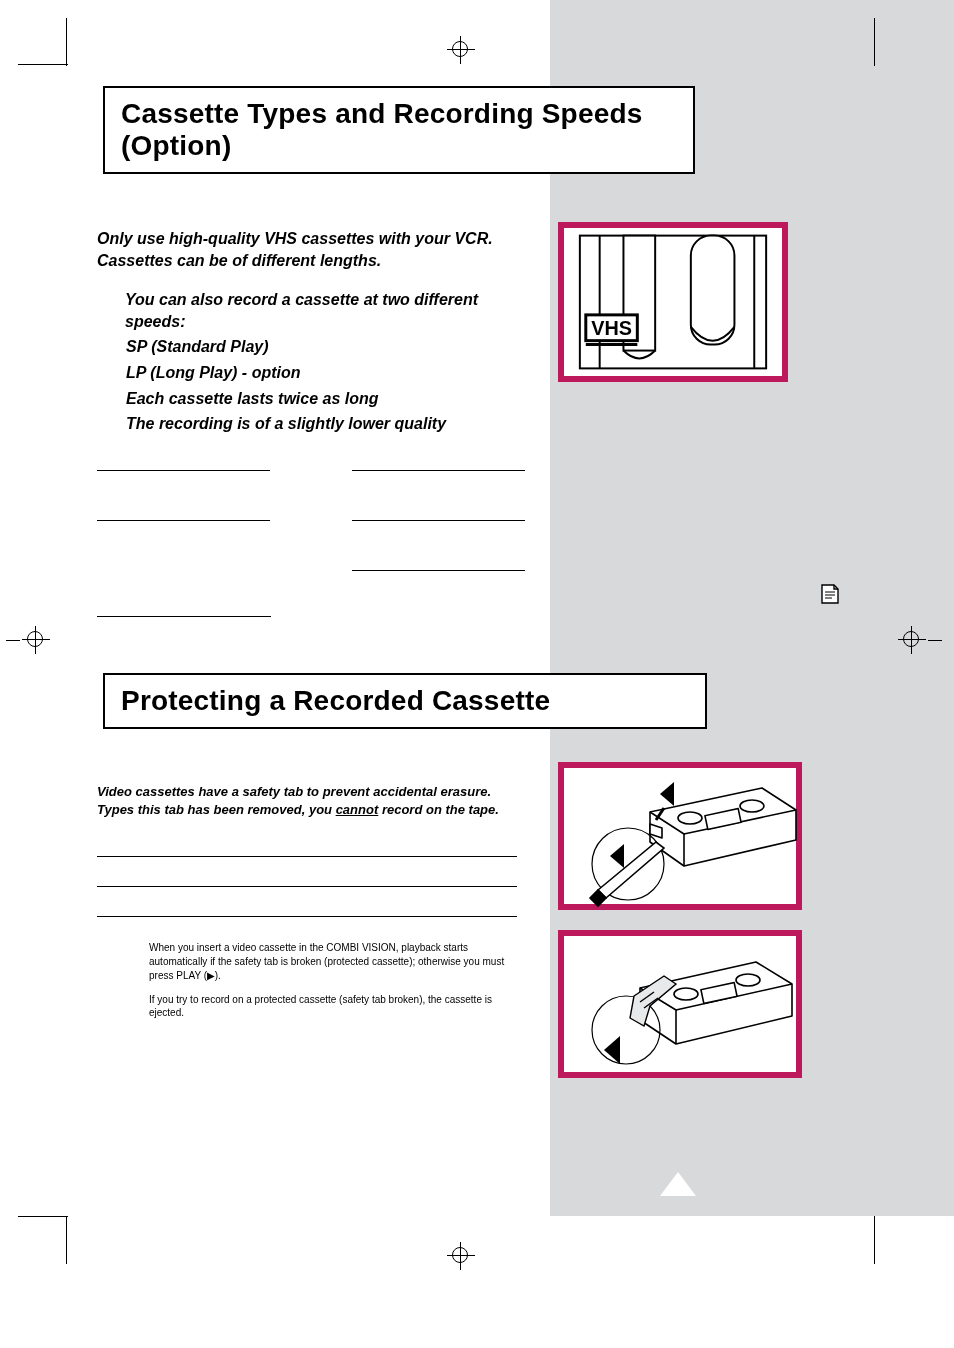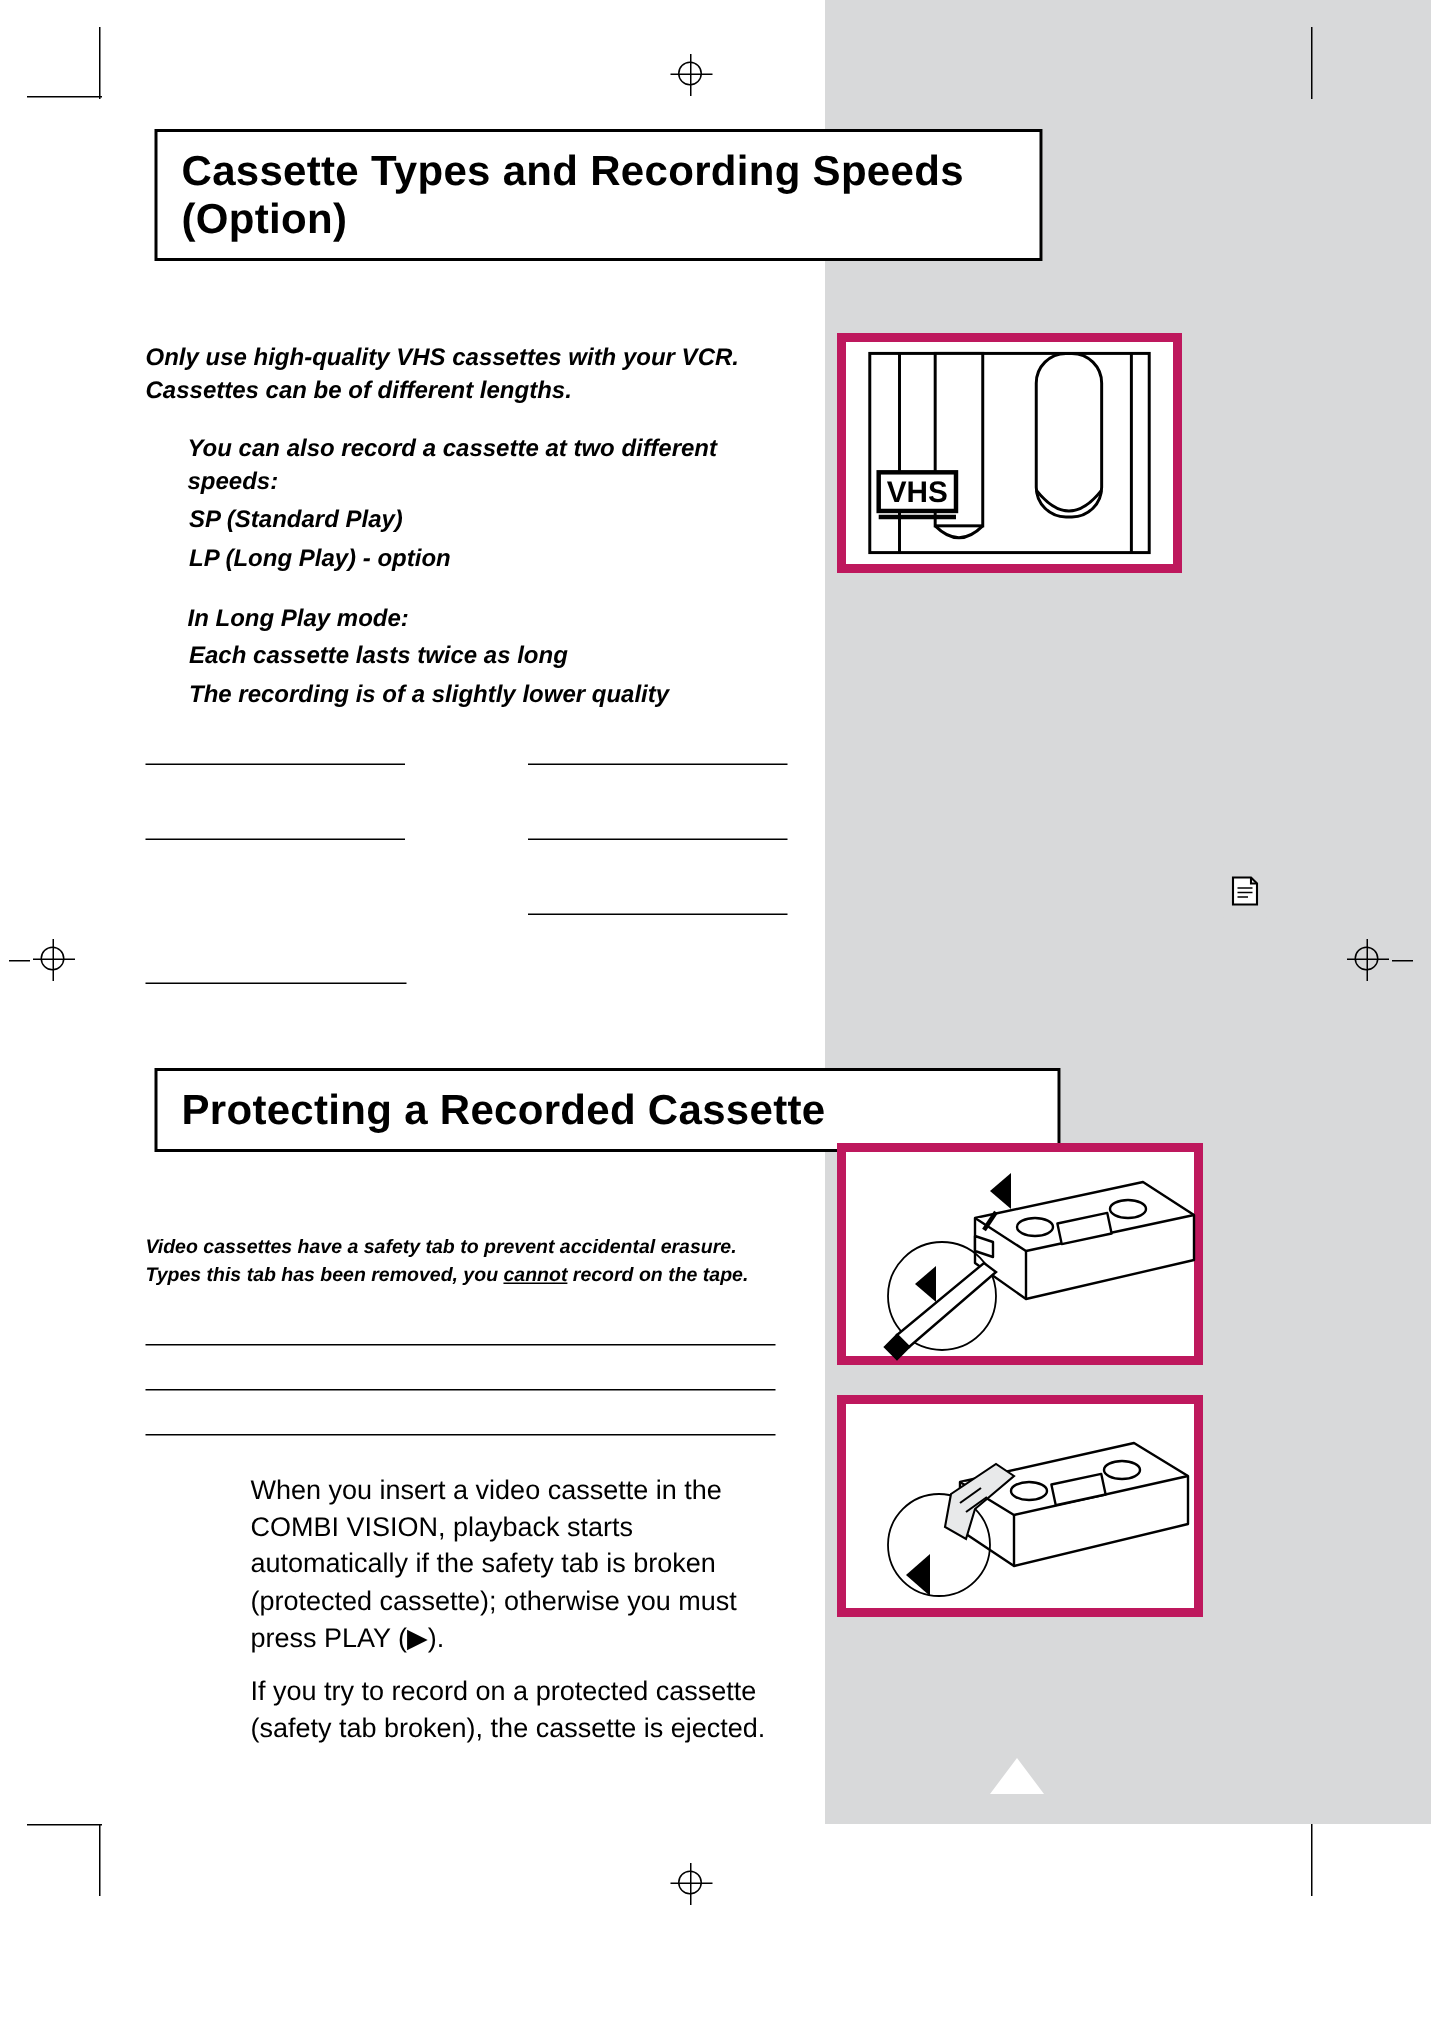--- a/index.html
+++ b/index.html
@@ -89,23 +89,23 @@
     font-size: 13px; line-height: 1.4;
     width: 420px;
   }
   .protect-lines { margin-top: 8px; width: 420px; }
   .protect-lines .pline {
     border-bottom: 1px solid #000;
     height: 30px;
   }
   .note-block {
     margin-top: 24px;
-    margin-left: 70px;
+    margin-left: 52px;
     width: 360px;
-    font-size: 18px;
+    font-size: 10px;
     line-height: 1.38;
   }
   .note-block p { margin-bottom: 10px; }
 
   
   .illus {
     position: absolute;
     background: #fff;
     border: 6px solid #be185d;
     z-index: 3;
@@ -175,21 +175,20 @@
 
   <div class="body-col">
     <p class="intro">Only use high-quality VHS cassettes with your VCR. Cassettes can be of different lengths.</p>
 
     <p class="intro2">You can also record a cassette at two different speeds:</p>
     <div class="list-indent">
       <div>SP (Standard Play)</div>
       <div>LP (Long Play) - option</div>
     </div>
 
-    <p class="intro2" style="margin-top:18px;">In Long Play mode:</p>
     <div class="list-indent">
       <div>Each cassette lasts twice as long</div>
       <div>The recording is of a slightly lower quality</div>
     </div>
   </div>
 
   <div class="blank-table">
     <div class="blank-row">
       <div class="blank-cell"></div>
       <div class="blank-cell"></div>

